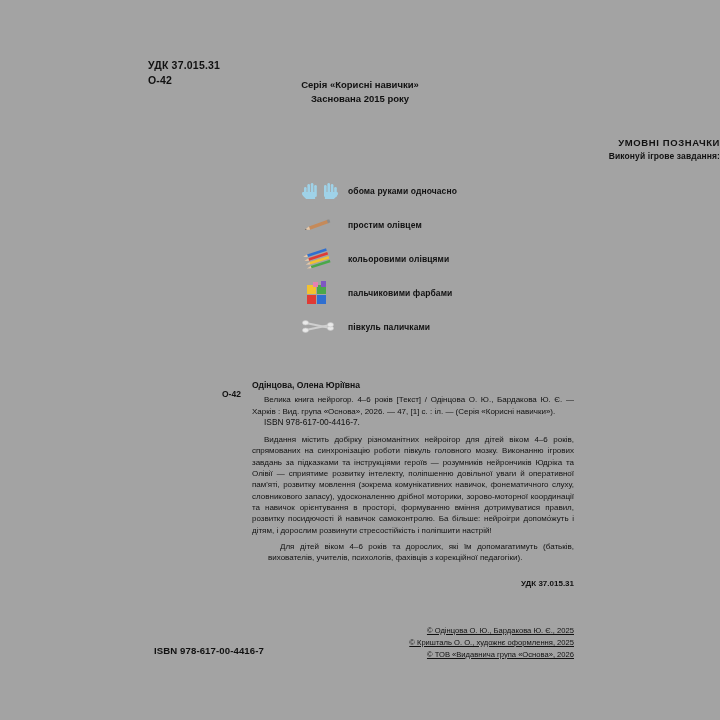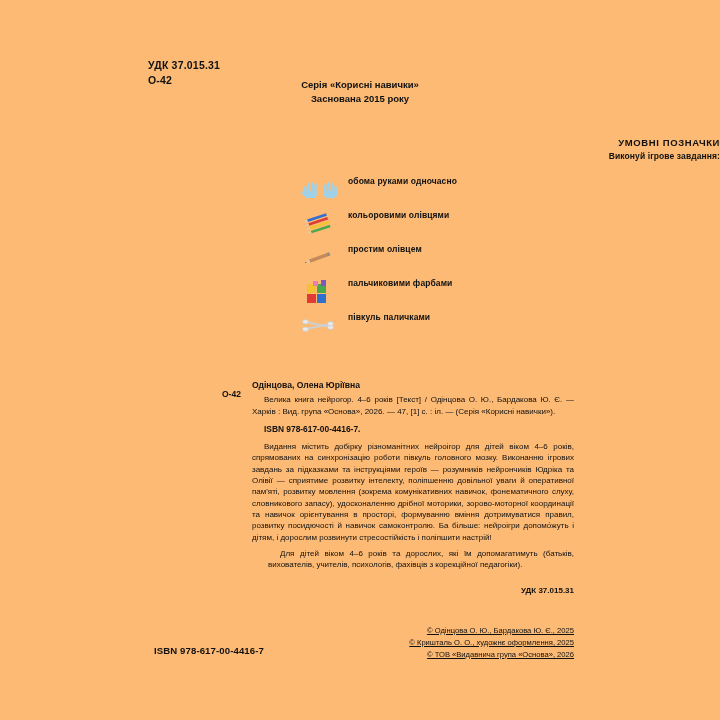--- a/index.html
+++ b/index.html
@@ -11,21 +11,21 @@
     height: 720px;
     background: #ffffff;
     font-family: "Liberation Sans", sans-serif;
     color: #111111;
     overflow: hidden;
   }
   .page {
     position: relative;
     width: 720px;
     height: 720px;
-    background: #fdba74;
+    background: #a3a3a3;
   }
 
   
   .udc {
     position: absolute;
     left: 148px;
     top: 58px;
     font-size: 10.5px;
     font-weight: bold;
     line-height: 1.45;
@@ -65,20 +65,21 @@
   }
 
   .legend-rows {
     position: absolute;
     left: 298px;
     top: 176px;
     width: 330px;
   }
   .legend-row {
     display: flex;
+    align-items: center;
     height: 30px;
     margin-bottom: 4px;
   }
   .legend-ico {
     width: 42px;
     min-width: 42px;
     height: 28px;
     display: flex;
     align-items: center;
     justify-content: center;
@@ -110,23 +111,22 @@
   }
   .bib-author {
     font-weight: bold;
     font-size: 8.6px;
     margin-bottom: 3px;
   }
   .bib-desc {
     text-indent: 12px;
   }
   .bib-isbn {
-    font-weight: bold;
+    font-weight: normal;
     font-size: 8.4px;
-    margin-top: 7px;
     margin-bottom: 5px;
     text-indent: 12px;
   }
   .bib-para {
     text-indent: 12px;
     margin-bottom: 0;
   }
   .bib-para + .bib-para {
     margin-top: 5px;
     margin-left: 16px;
@@ -204,56 +204,56 @@
             </g>
           </g>
         </svg>
       </div>
       <div class="legend-label">обома руками одночасно</div>
     </div>
 
 
     <div class="legend-row">
       <div class="legend-ico">
-        <svg width="40" height="26" viewBox="0 0 40 26">
-          <g transform="rotate(-18 20 13)">
-            <g>
-              <rect x="10" y="5" width="20" height="2.6" fill="#2f6fd0"></rect>
-              <polygon points="10,5 10,7.6 5.6,6.3" fill="#e8c9a8"></polygon>
-            </g>
-            <g>
-              <rect x="10" y="9" width="20" height="2.6" fill="#e03a34"></rect>
-              <polygon points="10,9 10,11.6 5.6,10.3" fill="#e8c9a8"></polygon>
-            </g>
-            <g>
-              <rect x="10" y="13" width="20" height="2.6" fill="#f2c230"></rect>
-              <polygon points="10,13 10,15.6 5.6,14.3" fill="#e8c9a8"></polygon>
-            </g>
-            <g>
-              <rect x="10" y="17" width="20" height="2.6" fill="#4aa84a"></rect>
-              <polygon points="10,17 10,19.6 5.6,18.3" fill="#e8c9a8"></polygon>
-            </g>
-          </g>
-        </svg>
-      </div>
-      <div class="legend-label">кольоровими олівцями</div>
-    </div>
-
-    <div class="legend-row">
-      <div class="legend-ico">
         <svg width="40" height="22" viewBox="0 0 40 22">
           <g transform="rotate(-20 20 11)">
             <rect x="10" y="9" width="20" height="3.4" fill="#c58a5a"></rect>
             <polygon points="10,9 10,12.4 5,10.7" fill="#e8c9a8"></polygon>
             <polygon points="6.6,10.1 6.6,11.3 5,10.7" fill="#3a3a3a"></polygon>
             <rect x="29" y="9" width="2.6" height="3.4" fill="#8c8c8c"></rect>
           </g>
         </svg>
       </div>
       <div class="legend-label">простим олівцем</div>
+    </div>
+
+    <div class="legend-row">
+      <div class="legend-ico">
+        <svg width="40" height="26" viewBox="0 0 40 26">
+          <g transform="rotate(-18 20 13)">
+            <g>
+              <rect x="10" y="5" width="20" height="2.6" fill="#2f6fd0"></rect>
+              <polygon points="10,5 10,7.6 5.6,6.3" fill="#e8c9a8"></polygon>
+            </g>
+            <g>
+              <rect x="10" y="9" width="20" height="2.6" fill="#e03a34"></rect>
+              <polygon points="10,9 10,11.6 5.6,10.3" fill="#e8c9a8"></polygon>
+            </g>
+            <g>
+              <rect x="10" y="13" width="20" height="2.6" fill="#f2c230"></rect>
+              <polygon points="10,13 10,15.6 5.6,14.3" fill="#e8c9a8"></polygon>
+            </g>
+            <g>
+              <rect x="10" y="17" width="20" height="2.6" fill="#4aa84a"></rect>
+              <polygon points="10,17 10,19.6 5.6,18.3" fill="#e8c9a8"></polygon>
+            </g>
+          </g>
+        </svg>
+      </div>
+      <div class="legend-label">кольоровими олівцями</div>
     </div>
 
     <div class="legend-row">
       <div class="legend-ico">
         <svg width="40" height="28" viewBox="0 0 40 28">
           <rect x="8" y="6" width="9" height="9" fill="#f2c230"></rect>
           <rect x="18" y="6" width="9" height="9" fill="#4aa84a"></rect>
           <rect x="8" y="16" width="9" height="9" fill="#e03a34"></rect>
           <rect x="18" y="16" width="9" height="9" fill="#2f6fd0"></rect>
           <rect x="22" y="2" width="5" height="6" fill="#7f57c2"></rect>

